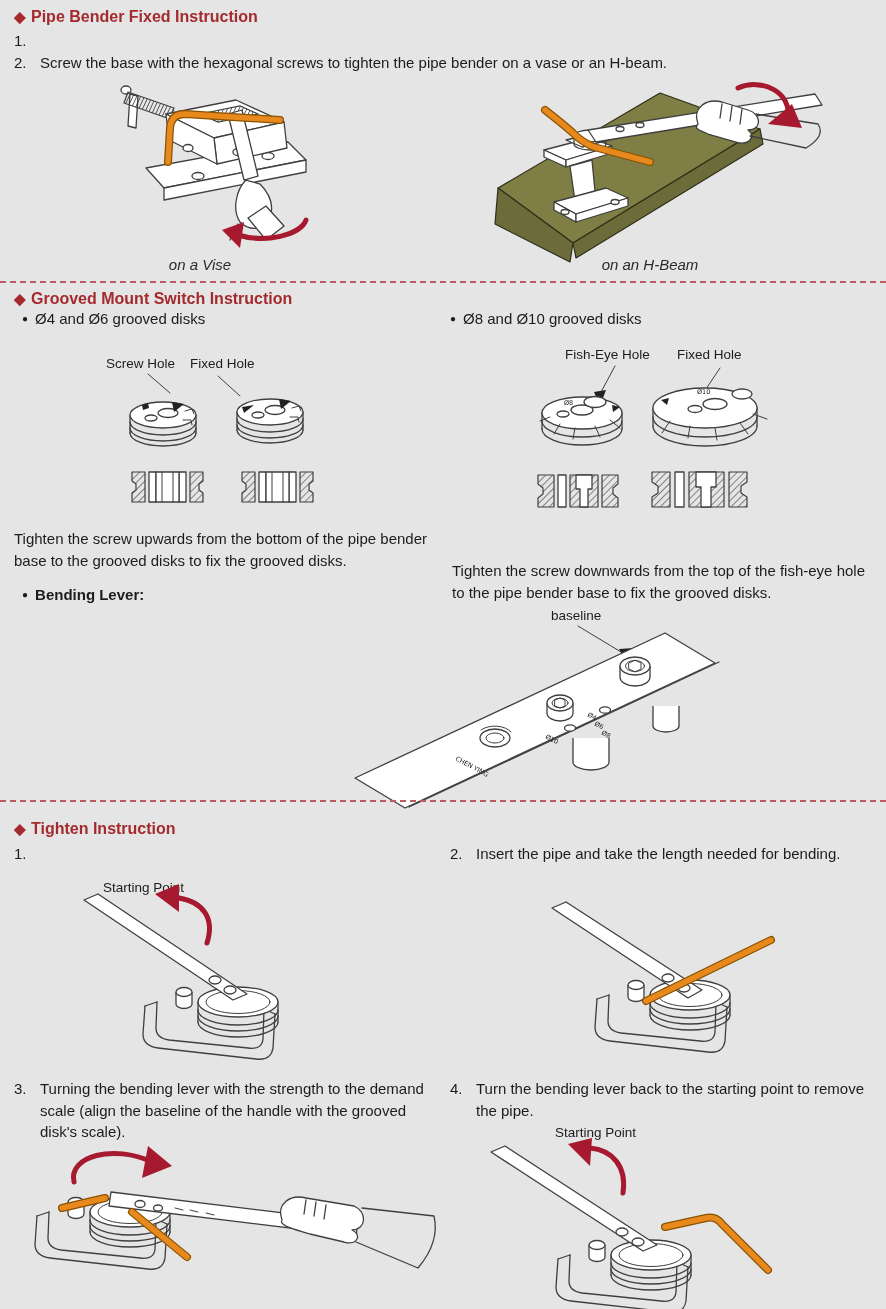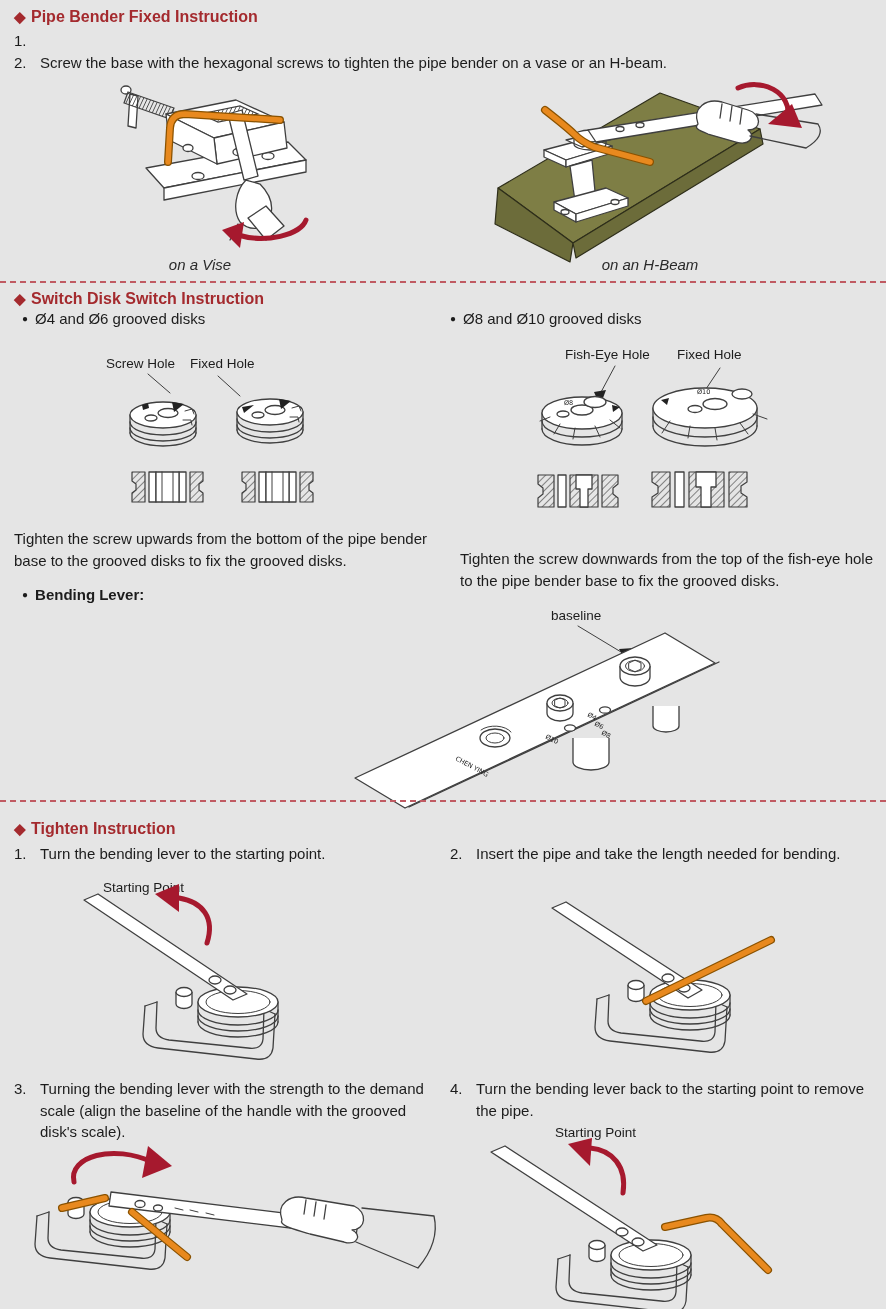--- a/index.html
+++ b/index.html
@@ -126,21 +126,21 @@
     <path class="ln" d="M 286 30 L 348 40 M 280 52 L 336 64 M 348 40 Q 356 52 336 64"></path>
     <path class="arrow" d="M 268 4 A 34 28 0 0 1 318 32"></path>
     <polygon class="ah" points="322,20 332,44 298,40"></polygon>
   </svg>
   <div class="abs caption" style="left:560px;top:256px;width:180px;">on an H-Beam</div>
 
   <div class="sep" style="top:281px;"></div>
 
   <div class="abs sec-title" style="left:14px;top:290px;">
     <span class="dia">◆</span>
-    <span>Switch Disk Switch Instruction</span>
+    <span>Grooved Mount Switch Instruction</span>
   </div>
   <div class="abs bullet-line" style="left:22px;top:310px;">
     <span class="blt">●</span><span>Ø4 and Ø6 grooved disks</span>
   </div>
   <div class="abs bullet-line" style="left:450px;top:310px;">
     <span class="blt">●</span><span>Ø8 and Ø10 grooved disks</span>
   </div>
 
   <div class="abs small-label" style="left:106px;top:356px;">Screw Hole</div>
   <div class="abs small-label" style="left:190px;top:356px;">Fixed Hole</div>
@@ -230,21 +230,21 @@
     <g transform="translate(132,128)">
       <polygon class="fh" points="18,0 0,0 0,10 6,14 6,21 0,25 0,35 18,35"></polygon>
       <polygon class="fh" points="77,0 95,0 95,10 89,14 89,21 95,25 95,35 77,35"></polygon>
       <rect class="fw" x="23" y="0" width="9" height="35"></rect>
       <polygon class="fh" points="37,0 72,0 72,35 37,35"></polygon>
       <polygon class="fw" points="44,0 64,0 64,15 59,15 59,35 49,35 49,15 44,15"></polygon>
     </g>
   </svg>
 
   <div class="abs para" style="left:14px;top:528px;width:428px;">Tighten the screw upwards from the bottom of the pipe bender base to the grooved disks to fix the grooved disks.</div>
-  <div class="abs para" style="left:452px;top:548px;width:424px;margin-left:8px;">Tighten the screw downwards from the top of the fish-eye hole to the pipe bender base to fix the grooved disks.</div>
+  <div class="abs para" style="left:452px;top:560px;width:424px;">Tighten the screw downwards from the top of the fish-eye hole to the pipe bender base to fix the grooved disks.</div>
 
   <div class="abs para-title" style="left:22px;top:586px;">
     <span class="blt">●</span><span>Bending Lever:</span>
   </div>
   <div class="abs small-label" style="left:551px;top:608px;">baseline</div>
 
   <svg class="fig" style="left:335px;top:618px;" width="460" height="185" viewBox="0 0 460 185">
     <path class="lnt" d="M 243 8 L 291 37"></path>
     <polygon class="dk" points="284,31 299,30 294,48"></polygon>
 
@@ -286,21 +286,20 @@
 
   <div class="sep" style="top:800px;"></div>
 
   <div class="abs sec-title" style="left:14px;top:820px;">
     <span class="dia">◆</span>
     <span>Tighten Instruction</span>
   </div>
 
   <div class="abs step" style="left:14px;top:843px;width:420px;">
     <span class="num">1.</span>
-    <span>Turn the bending lever to the starting point.</span>
   </div>
   <div class="abs step" style="left:450px;top:843px;width:430px;">
     <span class="num">2.</span>
     <span>Insert the pipe and take the length needed for bending.</span>
   </div>
 
   <div class="abs small-label" style="left:103px;top:880px;">Starting Point</div>
   <svg class="fig" style="left:55px;top:872px;" width="330" height="200" viewBox="0 0 330 200">
     <use href="#bench-unit" transform="translate(183,130)"></use>
     <polygon class="fw" points="29,28 43,22 192,122 178,128"></polygon>

